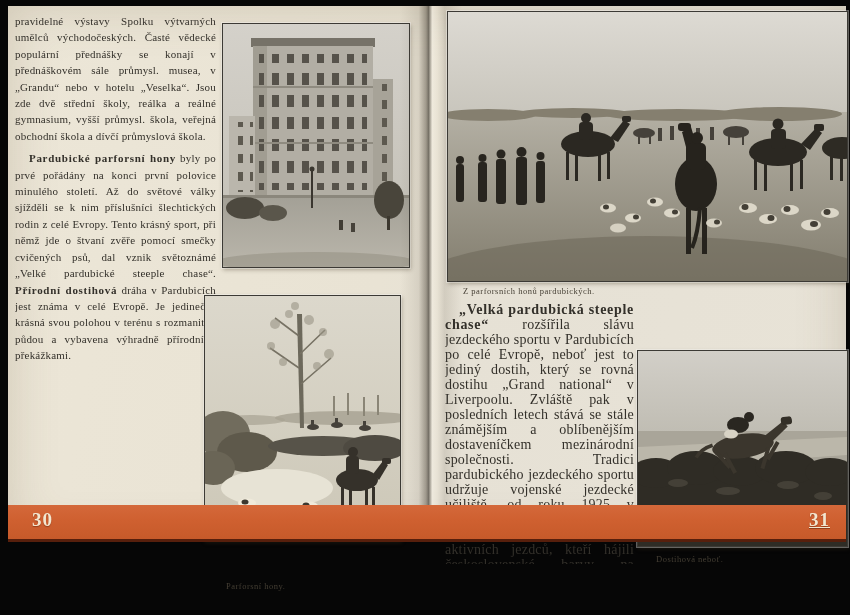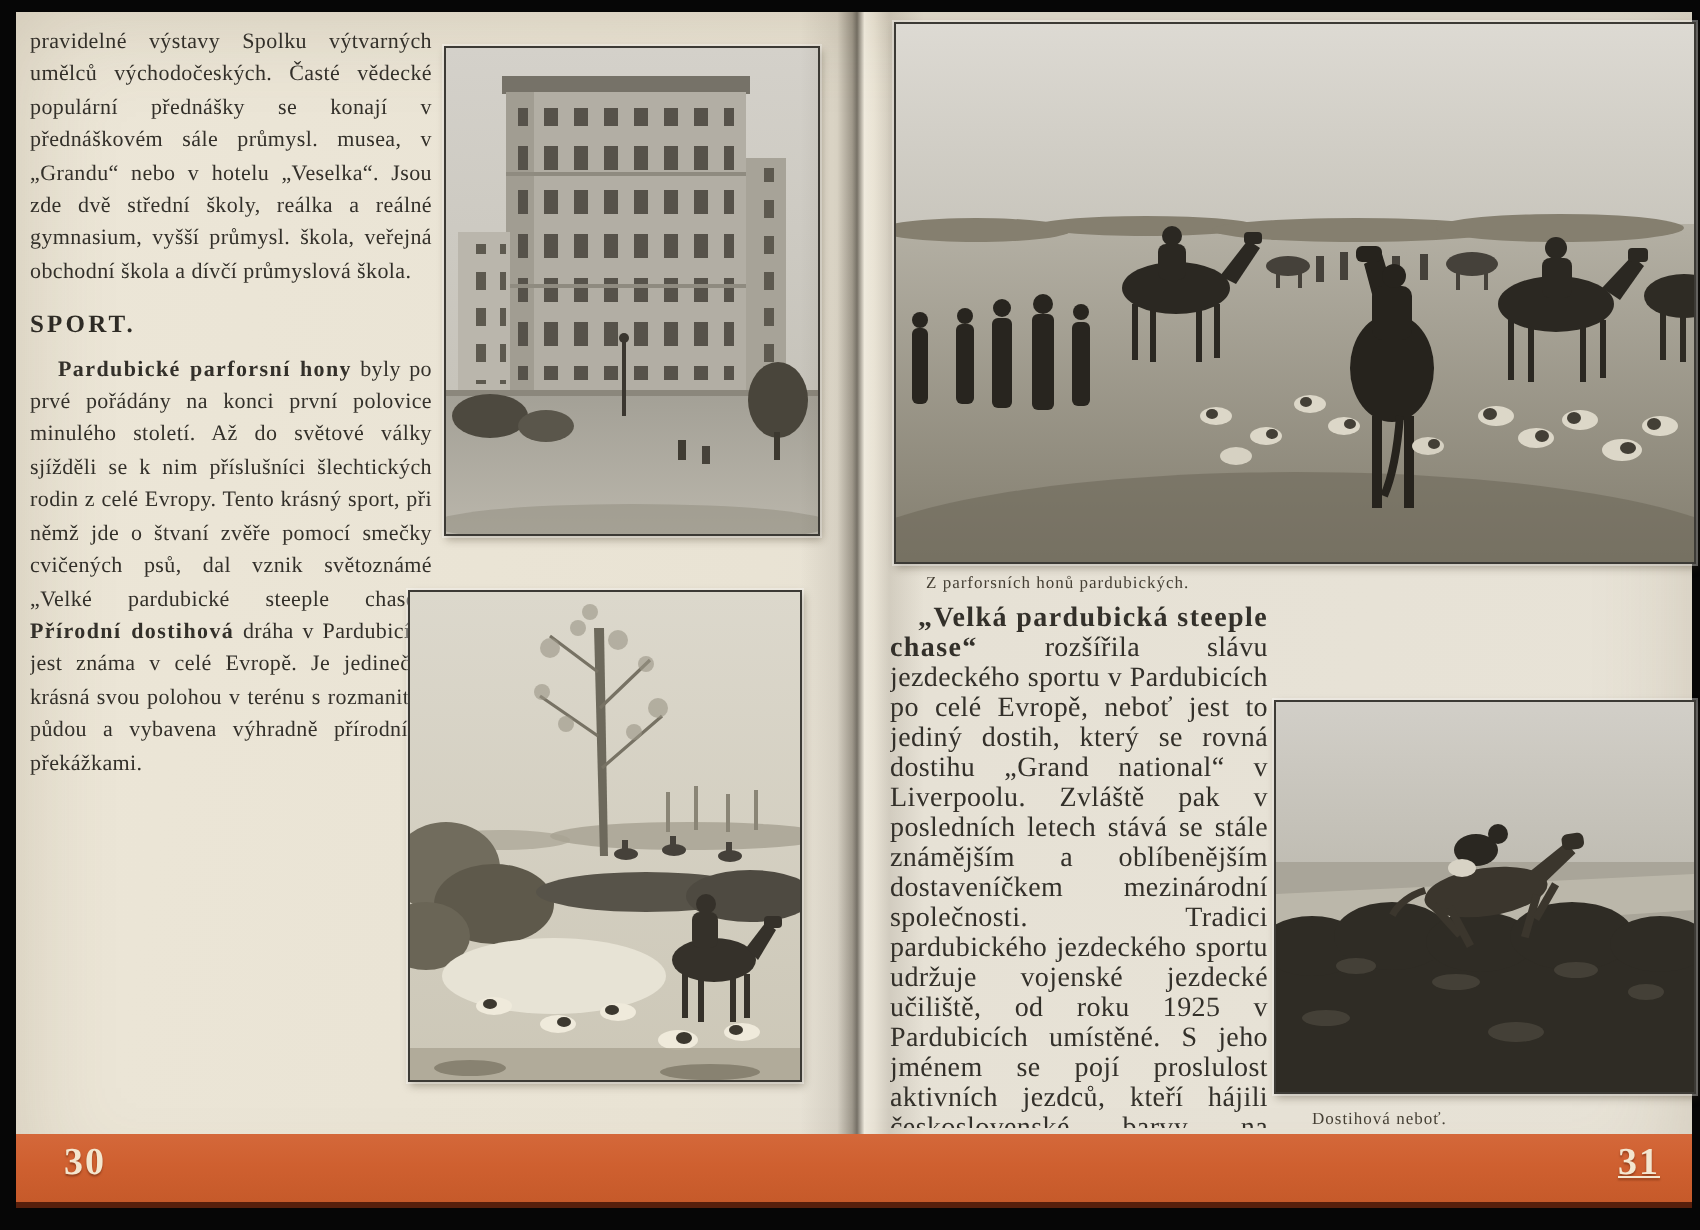--- a/index.html
+++ b/index.html
@@ -1,18 +1,18 @@
 <!DOCTYPE html>
 <html><head>
 <meta charset="utf-8">
 <style>
   html,body{margin:0;padding:0;background:#060606;width:850px;height:615px;overflow:hidden;}
   body{font-family:"Liberation Serif", serif; position:relative;}
   .book{
-    position:absolute; left:8px; top:6px; width:838px; height:598px;
+    position:absolute; left:8px; top:6px; width:838px; height:536px;
     background:linear-gradient(100deg,#ece6d7 0%,#e9e3d4 45%,#e6e1d5 55%,#e8e3d7 100%);
     box-shadow:inset 0 0 50px rgba(110,90,60,.22);
   }
   .gutter{
     position:absolute; left:392px; top:0; width:62px; height:100%;
     background:linear-gradient(90deg,
       rgba(0,0,0,0) 0%, rgba(60,50,35,.10) 30%,
       rgba(40,32,20,.38) 42%, rgba(25,20,12,.55) 46%,
       rgba(245,240,228,.55) 52%, rgba(235,228,212,.28) 60%,
       rgba(60,50,35,.12) 72%, rgba(0,0,0,0) 100%);
@@ -50,21 +50,20 @@
   .pagenum.left30{ left:24px; }
   .pagenum.right31{ right:16px;text-decoration:underline; }
 </style>
 </head>
 <body>
 
 <div class="book">
 
   <div class="textcol left">
     <p class="para"><span>pravidelné výstavy Spolku výtvarných umělců východočeských. Časté vědecké populární přednášky se konají v přednáškovém sále průmysl. musea, v „Grandu“ nebo v hotelu „Veselka“. Jsou zde dvě střední školy, reálka a reálné gymnasium, vyšší průmysl. škola, veřejná obchodní škola a dívčí průmyslová škola.</span></p>
-    <h3 class="sport">SPORT.</h3>
     <p class="para indent"><span class="emph">Pardubické parforsní hony</span><span> byly po prvé pořádány na konci první polovice minulého století. Až do světové války sjížděli se k nim příslušníci šlechtických rodin z celé Evropy. Tento krásný sport, při němž jde o štvaní zvěře pomocí smečky cvičených psů, dal vznik světoznámé „Velké pardubické steeple chase“. </span><span class="emph">Přírodní dostihová</span><span> dráha v Pardubicích jest známa v celé Evropě. Je jedinečně krásná svou polohou v terénu s rozmanitou půdou a vybavena výhradně přírodními překážkami.</span></p>
   </div>
 
   <figure class="photo" style="left:214px; top:17px; width:186px; height:243px; margin:0;">
     <svg viewBox="0 0 186 243" preserveAspectRatio="none">
       <defs>
         <linearGradient id="b-sky" x1="0" y1="0" x2="0" y2="1">
             <stop offset="0" stop-color="#d4d1ca"></stop>
             <stop offset="1" stop-color="#c6c3ba"></stop>
           </linearGradient>

